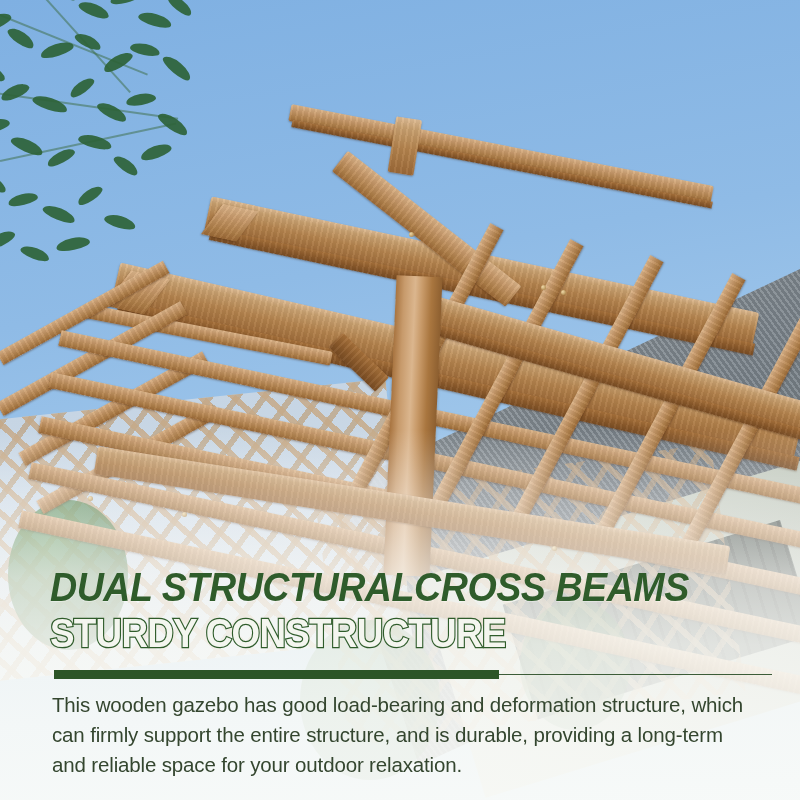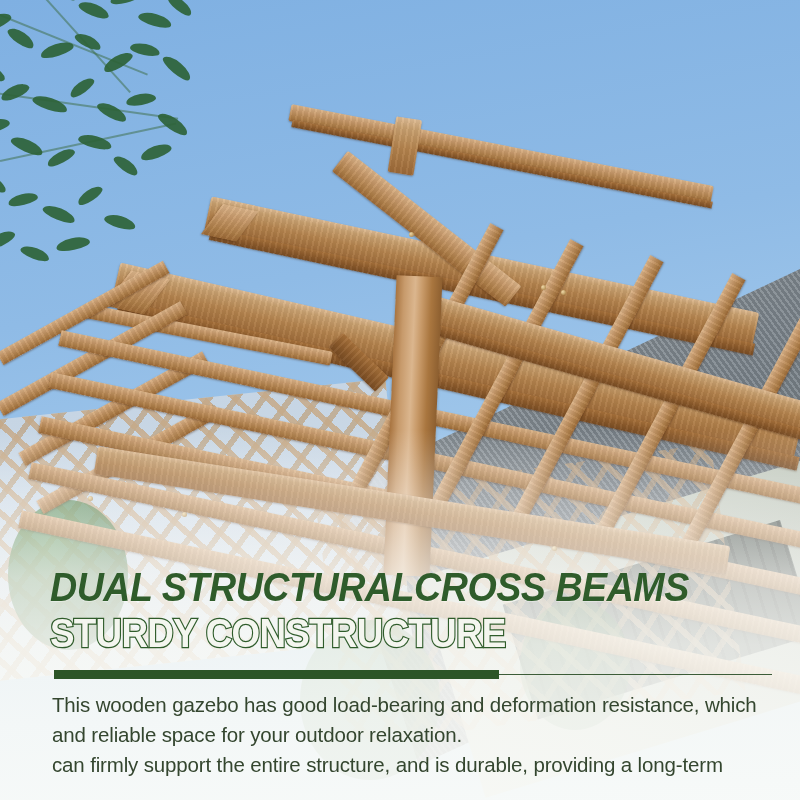--- a/index.html
+++ b/index.html
@@ -272,19 +272,19 @@
     <div class="headline">DUAL STRUCTURALCROSS BEAMS</div>
 
     <div class="subhead">STURDY CONSTRUCTURE</div>
 
     <div class="divider">
       <div class="thick"></div>
       <div class="thin"></div>
     </div>
 
     <div class="body">
-      <p>This wooden gazebo has good load-bearing and deformation resistance, which</p>
+      <p>This wooden gazebo has good load-bearing and deformation structure, which</p>
+      <p>can firmly support the entire structure, and is durable, providing a long-term</p>
       <p>and reliable space for your outdoor relaxation.</p>
-      <p>can firmly support the entire structure, and is durable, providing a long-term</p>
     </div>
 
   </div>
 </div>
 
 </body></html>

